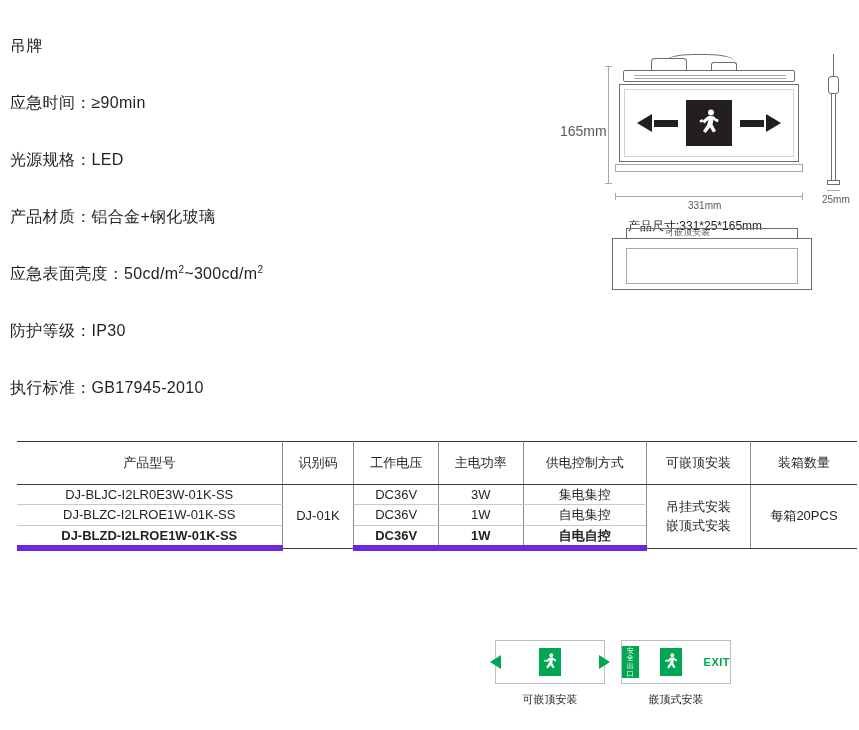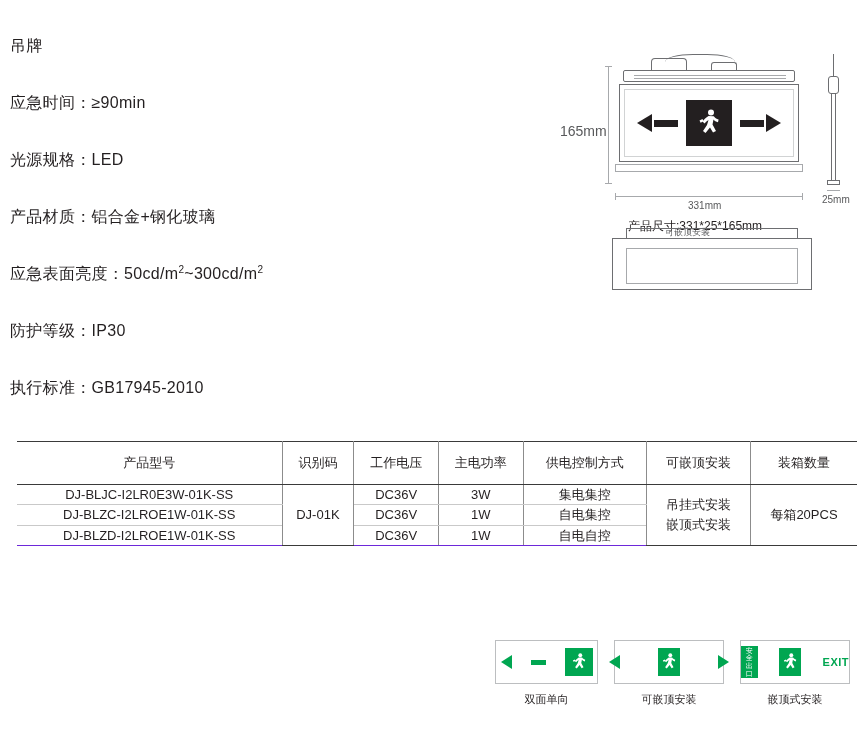--- a/index.html
+++ b/index.html
@@ -354,21 +354,22 @@
     padding: 11px 2px;
   }
   table.spec-table thead th:first-child,
   table.spec-table tbody td:first-child { border-left: none; }
   table.spec-table thead th:last-child,
   table.spec-table tbody td:last-child  { border-right: none; }
   table.spec-table tbody tr td {
     border-bottom: 1px solid #c9c9c9;
   }
   table.spec-table tbody tr:last-child td {
-    border-bottom: 1px solid #6d28d9;
+    border-bottom: 6px solid #6d28d9;
+    font-weight: bold;
   }
   table.spec-table td.model { width: 265px; }
   table.spec-table td.merged {
     border-bottom: 1px solid #3a3a3a;
   }
 
   
   .variants {
     position: absolute;
     left: 495px;
@@ -539,36 +540,20 @@
       <td class="model">DJ-BLZD-I2LROE1W-01K-SS</td>
       <td>DC36V</td>
       <td>1W</td>
       <td>自电自控</td>
     </tr>
   </tbody>
 </table>
 
 <div class="variants">
 
-  <div class="variant">
-    <div class="variant-box">
-      <div class="g-arrow-left"></div>
-      <div class="g-stem"></div>
-      <div class="g-runner">
-        <svg width="22" height="22" viewBox="0 0 34 34" aria-hidden="true">
-          <g fill="#ffffff">
-            <circle cx="19" cy="6.5" r="3"></circle>
-            <path d="M16.5 10 C14 11.5 12 13.5 10.5 15.5 L12.5 17.5 C13.8 16 15 14.8 16.5 14 L15 19 L11 25 L13.5 27 L18 21.5 L21 26.5 L24 25 L20.5 18.5 L21.5 13.5 C22.5 14.8 24 15.8 26 16.2 L26.6 13.6 C24.4 13 22.8 11.8 21.8 10.2 Z"></path>
-            <path d="M7.5 14.5 L10.5 13 L11.5 15.3 L8.6 16.8 Z"></path>
-          </g>
-        </svg>
-      </div>
-    </div>
-    <div class="variant-caption">双面单向</div>
-  </div>
 
   <div class="variant">
     <div class="variant-box">
       <div class="g-arrow-left"></div>
       <div class="g-stem"></div>
       <div class="g-runner">
         <svg width="22" height="22" viewBox="0 0 34 34" aria-hidden="true">
           <g fill="#ffffff">
             <circle cx="19" cy="6.5" r="3"></circle>
             <path d="M16.5 10 C14 11.5 12 13.5 10.5 15.5 L12.5 17.5 C13.8 16 15 14.8 16.5 14 L15 19 L11 25 L13.5 27 L18 21.5 L21 26.5 L24 25 L20.5 18.5 L21.5 13.5 C22.5 14.8 24 15.8 26 16.2 L26.6 13.6 C24.4 13 22.8 11.8 21.8 10.2 Z"></path>

